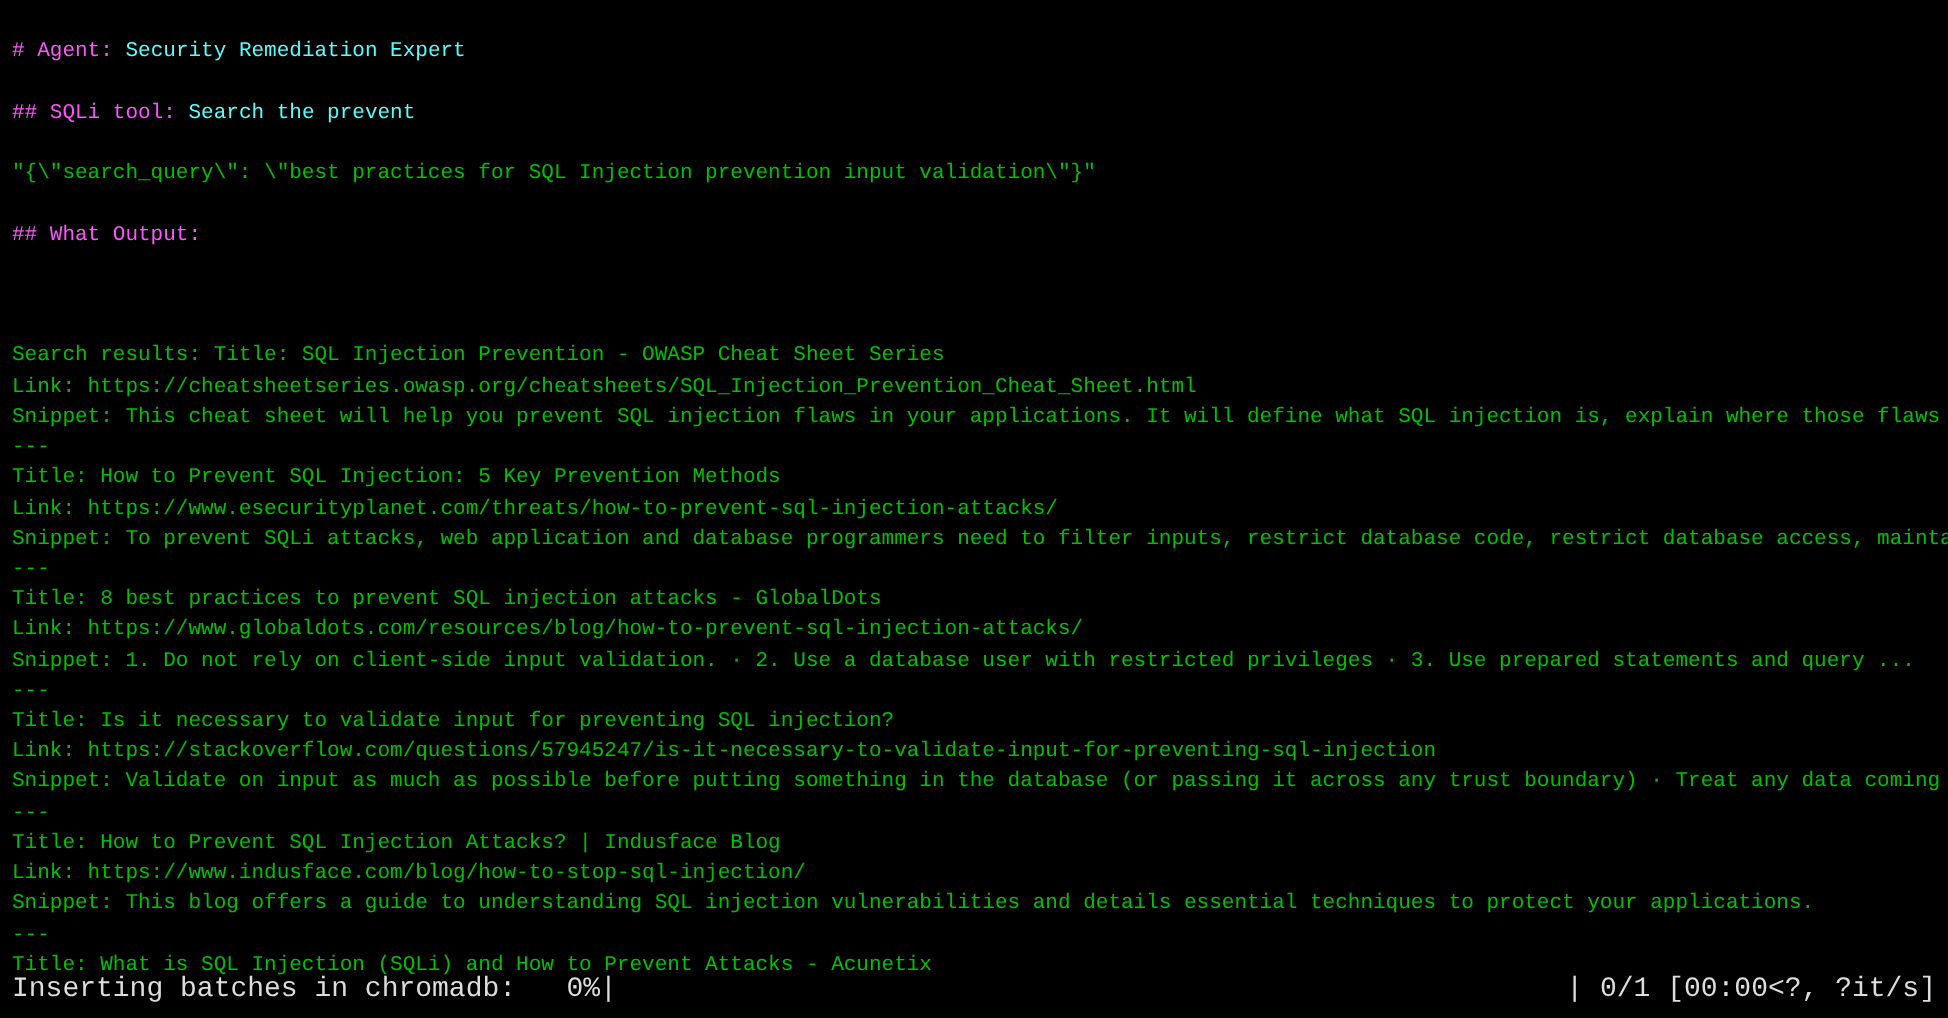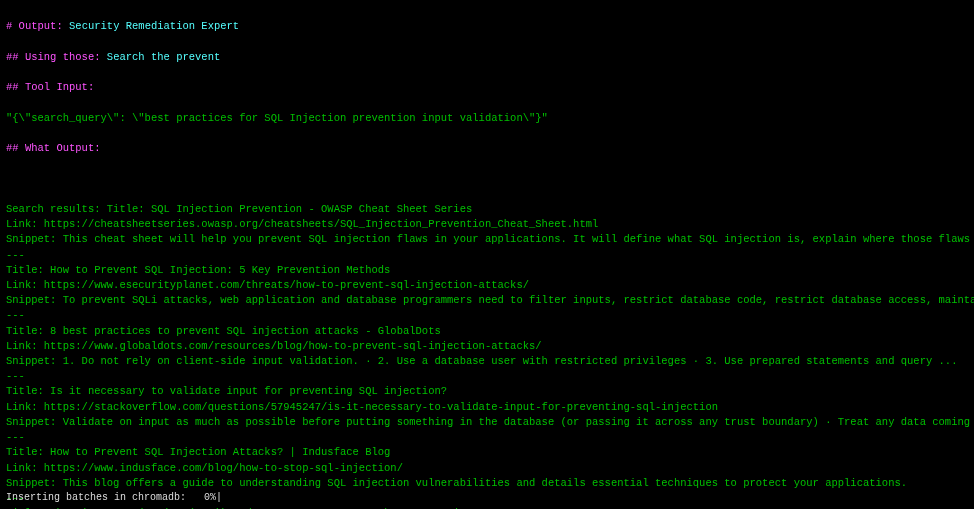--- a/index.html
+++ b/index.html
@@ -26,32 +26,32 @@
   .status {
     position: absolute;
     left: 0;
     right: 0;
     bottom: 0;
     box-sizing: border-box;
     padding: 2px 6px 4px 6px;
     color: #dddddd;
     display: flex;
     justify-content: space-between;
-    font-size: 10px;
+    font-size: 14px;
     white-space: pre;
   }
 </style>
 </head>
 <body>
 
 <div class="term">
-<div class="row"><span class="magenta"># Output:</span><span> </span><span class="cyan">Security Remediation Expert</span></div>
-<div class="row"><span class="magenta">## Using those:</span><span> </span><span class="cyan">Search the prevent</span></div>
-<div class="row"><span class="magenta">## Tool Input:</span></div>
+<div class="row"><span class="magenta"># Agent:</span><span> </span><span class="cyan">Security Remediation Expert</span></div>
+<div class="row"><span class="magenta">## SQLi tool:</span><span> </span><span class="cyan">Search the prevent</span></div>
 <div class="row green">"{\"search_query\": \"best practices for SQL Injection prevention input validation\"}"</div>
 <div class="row"><span class="magenta">## What Output:</span></div>
 <div class="row">&nbsp;</div>
 <div id="results"><div class="row green">Search results: Title: SQL Injection Prevention - OWASP Cheat Sheet Series</div><div class="row green">Link: https://cheatsheetseries.owasp.org/cheatsheets/SQL_Injection_Prevention_Cheat_Sheet.html</div><div class="row green">Snippet: This cheat sheet will help you prevent SQL injection flaws in your applications. It will define what SQL injection is, explain where those flaws occur, and ...</div><div class="row green">---</div><div class="row green">Title: How to Prevent SQL Injection: 5 Key Prevention Methods</div><div class="row green">Link: https://www.esecurityplanet.com/threats/how-to-prevent-sql-injection-attacks/</div><div class="row green">Snippet: To prevent SQLi attacks, web application and database programmers need to filter inputs, restrict database code, restrict database access, maintain, and ...</div><div class="row green">---</div><div class="row green">Title: 8 best practices to prevent SQL injection attacks - GlobalDots</div><div class="row green">Link: https://www.globaldots.com/resources/blog/how-to-prevent-sql-injection-attacks/</div><div class="row green">Snippet: 1. Do not rely on client-side input validation. · 2. Use a database user with restricted privileges · 3. Use prepared statements and query ...</div><div class="row green">---</div><div class="row green">Title: Is it necessary to validate input for preventing SQL injection?</div><div class="row green">Link: https://stackoverflow.com/questions/57945247/is-it-necessary-to-validate-input-for-preventing-sql-injection</div><div class="row green">Snippet: Validate on input as much as possible before putting something in the database (or passing it across any trust boundary) · Treat any data coming ...</div><div class="row green">---</div><div class="row green">Title: How to Prevent SQL Injection Attacks? | Indusface Blog</div><div class="row green">Link: https://www.indusface.com/blog/how-to-stop-sql-injection/</div><div class="row green">Snippet: This blog offers a guide to understanding SQL injection vulnerabilities and details essential techniques to protect your applications.</div><div class="row green">---</div><div class="row green">Title: What is SQL Injection (SQLi) and How to Prevent Attacks - Acunetix</div></div>
 </div>
 
 <div class="status">
   <span>Inserting batches in chromadb:   0%|</span>
+  <span>| 0/1 [00:00&lt;?, ?it/s]</span>
 </div>
 
 </body></html>

